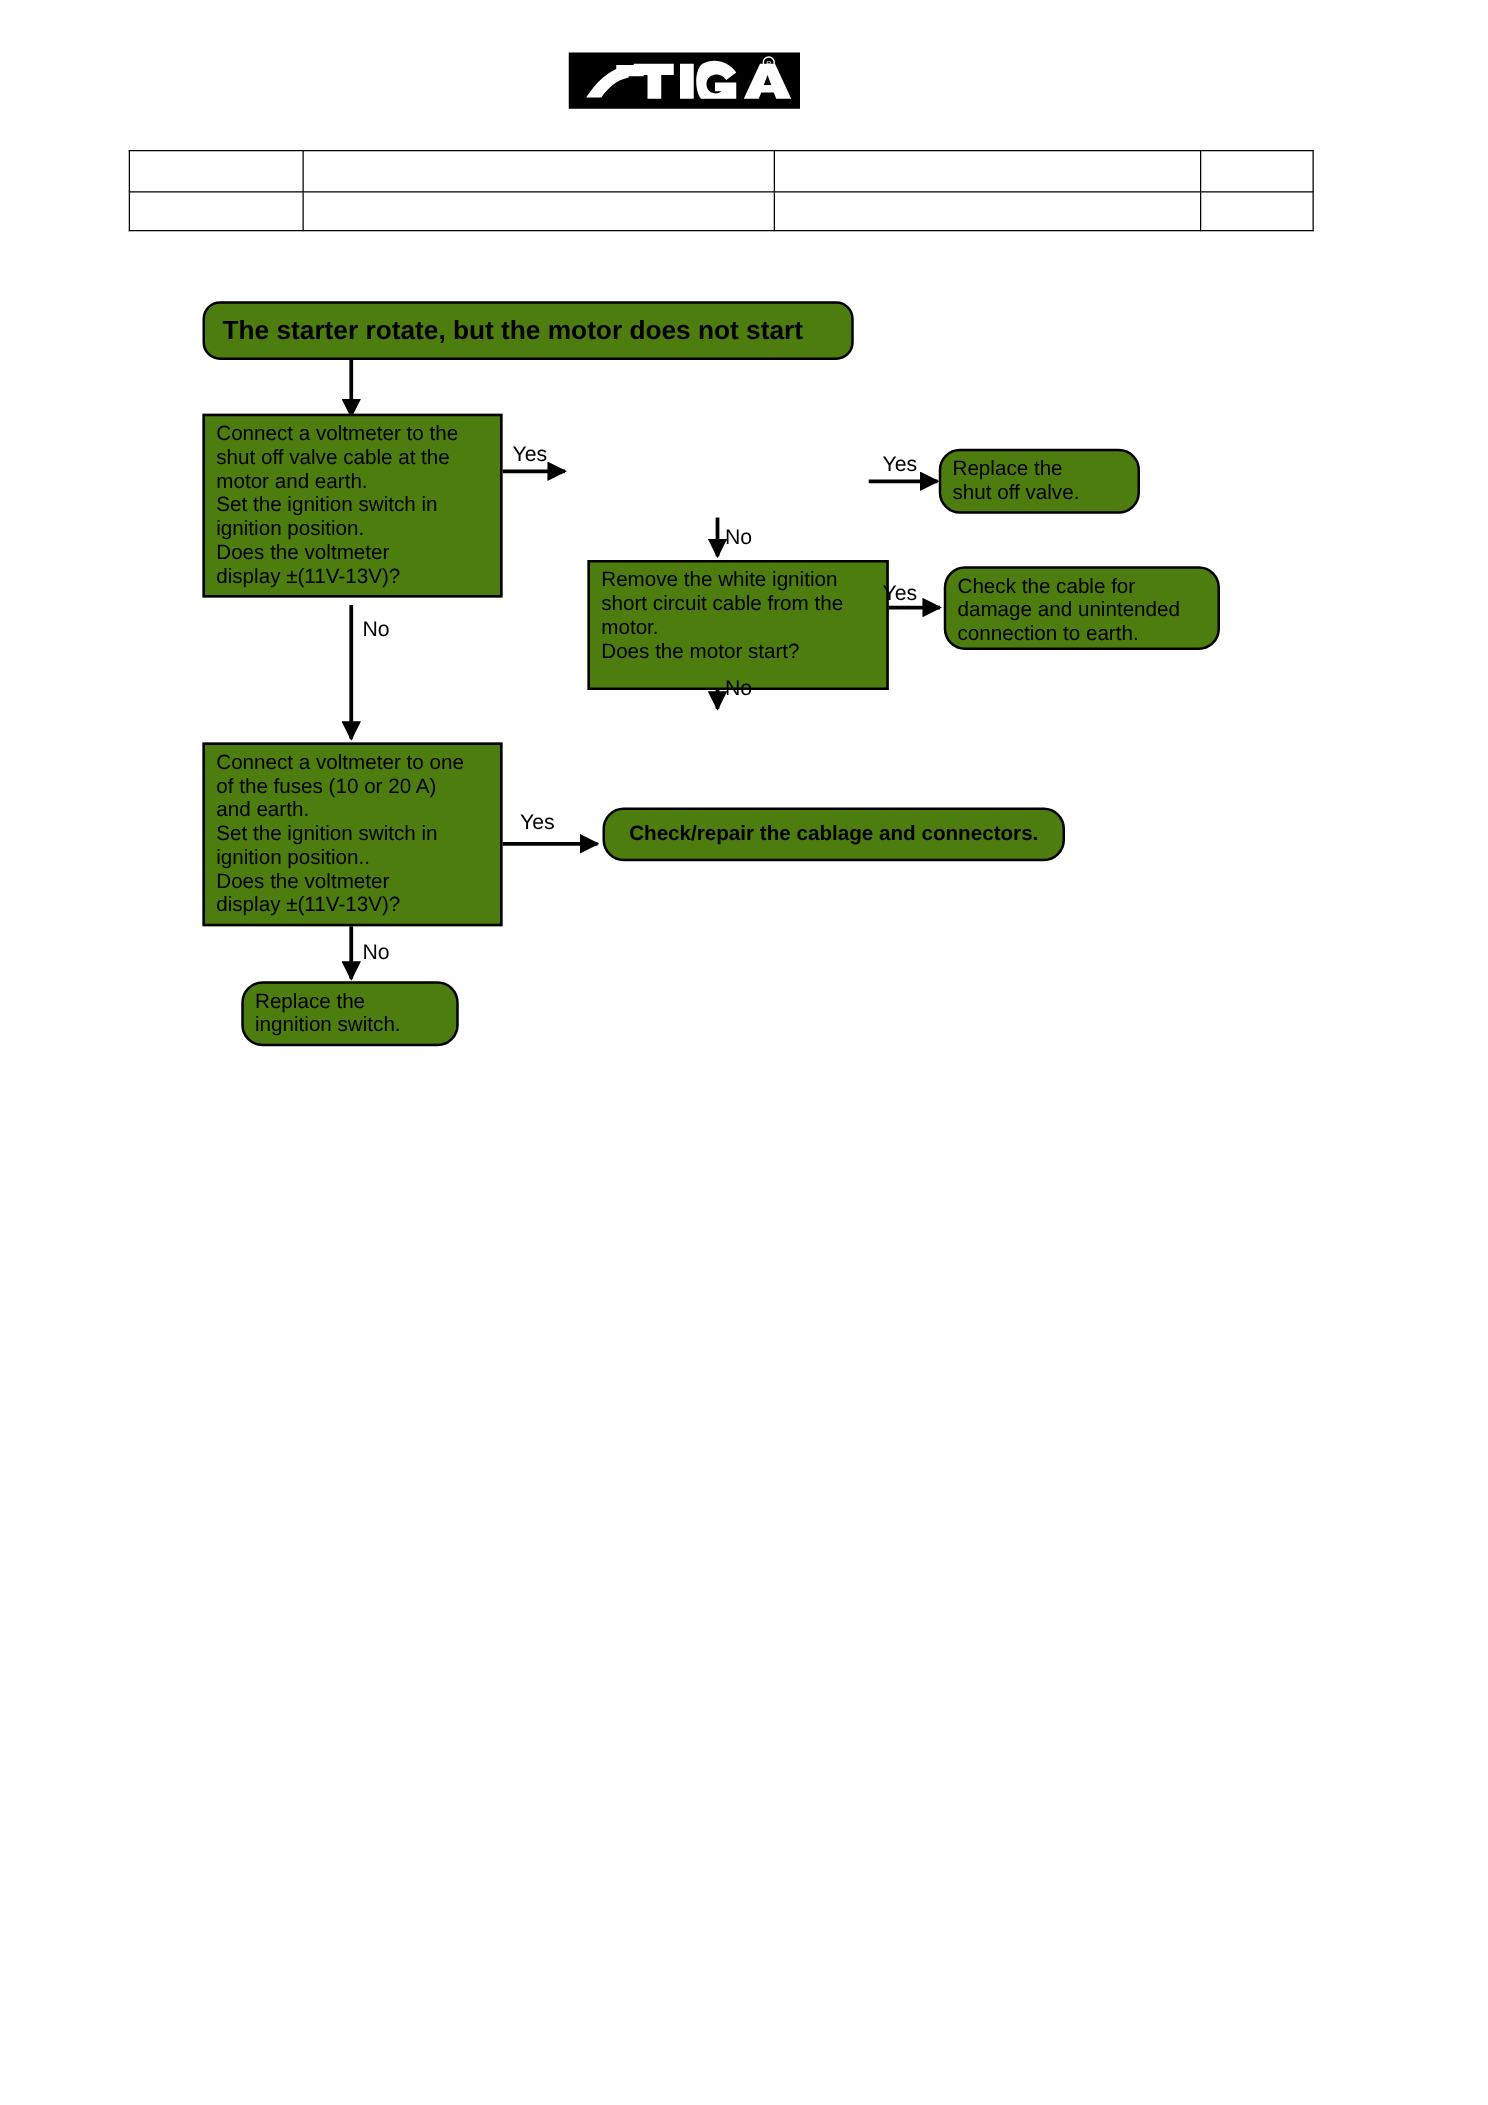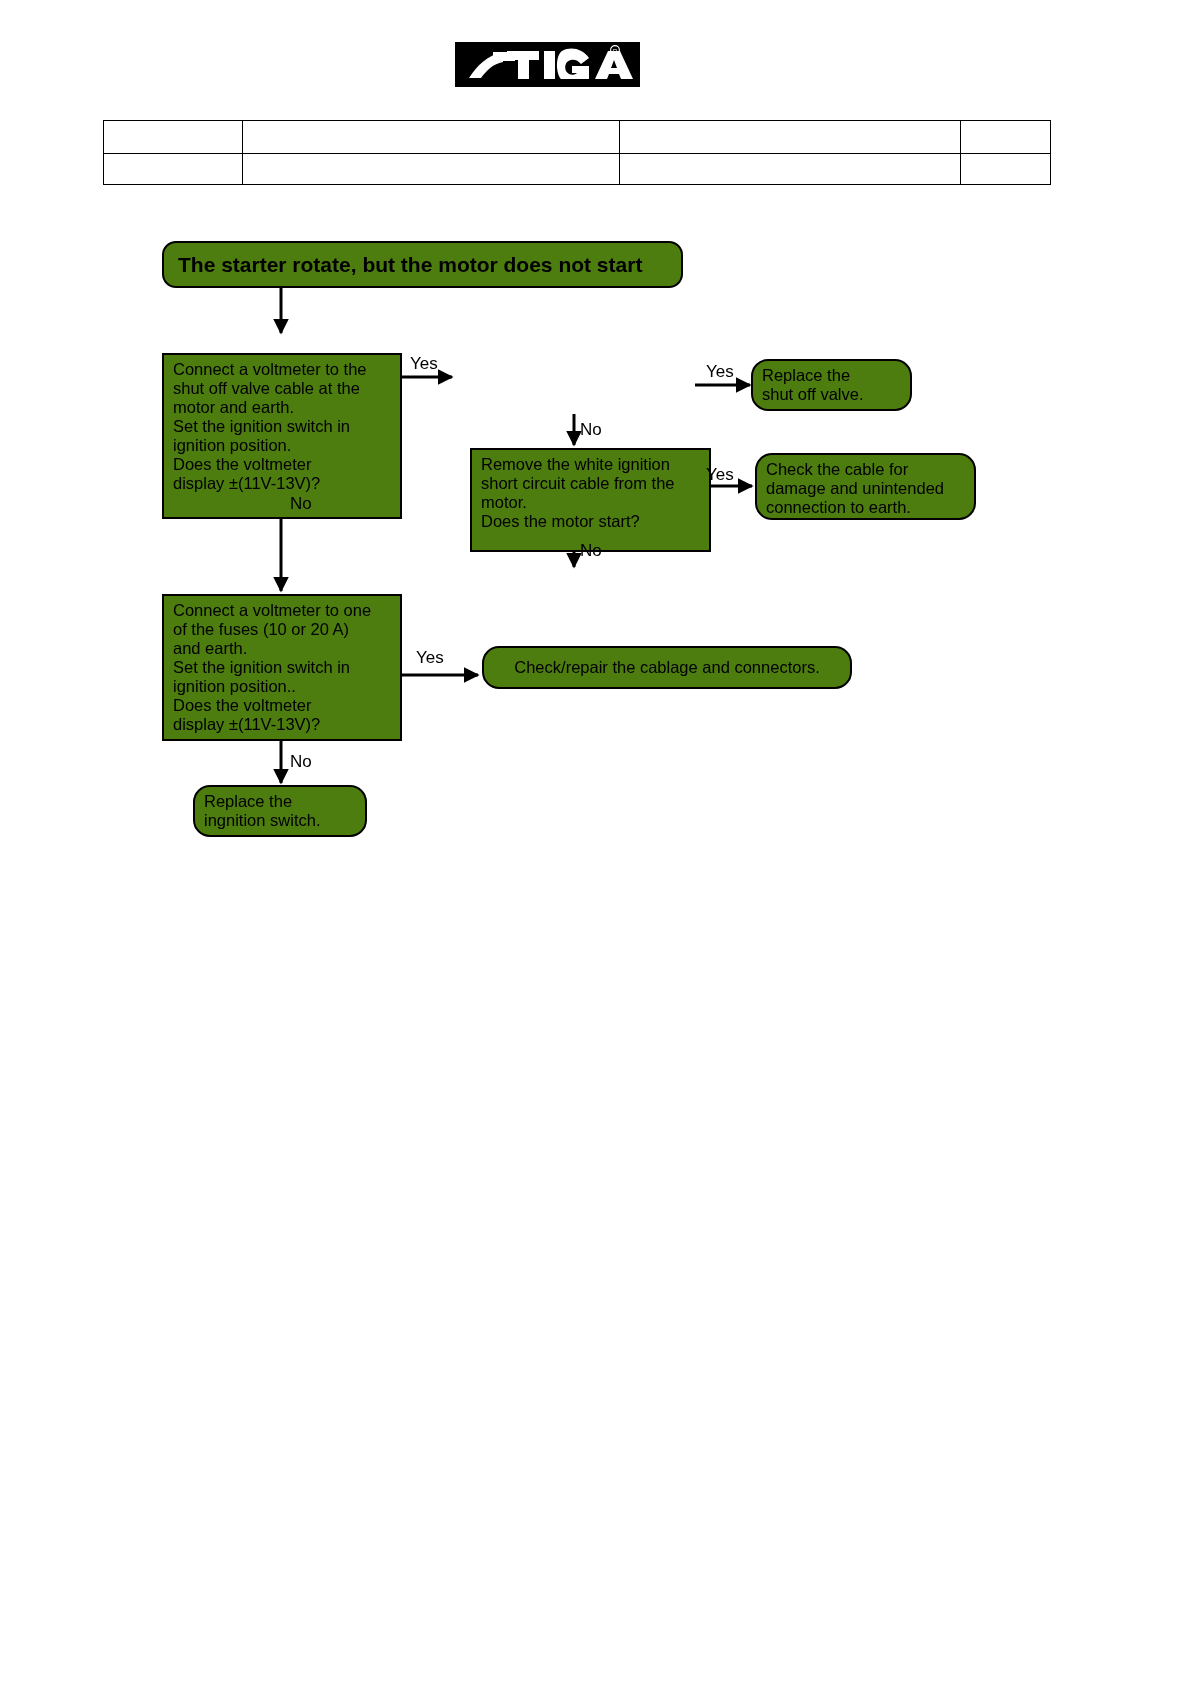--- a/index.html
+++ b/index.html
@@ -175,21 +175,21 @@
       <path d="M 281 484 L 281 591" marker-end="url(#ah)"></path>
 
       <path d="M 402 675 L 478 675" marker-end="url(#ah)"></path>
 
       <path d="M 281 741 L 281 783" marker-end="url(#ah)"></path>
     </g>
   </svg>
 
   <div class="node title" style="left:162px; top:241px; width:521px; height:47px;">The starter rotate, but the motor does not start</div>
 
-  <div class="node rect" style="left:162px; top:353px; width:240px; height:166px;">Connect a voltmeter to the
+  <div class="node rect" style="left:162px; top:331px; width:240px; height:147px;">Connect a voltmeter to the
 shut off valve cable at the
 motor and earth.
 Set the ignition switch in
 ignition position.
 Does the voltmeter
 display ±(11V-13V)?</div>
 
 
   <div class="node round" style="left:751px; top:359px; width:161px; height:52px;">Replace the
 shut off valve.</div>
@@ -205,21 +205,21 @@
 
 
   <div class="node rect" style="left:162px; top:594px; width:240px; height:147px;">Connect a voltmeter to one
 of the fuses (10 or 20 A)
 and earth.
 Set the ignition switch in
 ignition position..
 Does the voltmeter
 display ±(11V-13V)?</div>
 
-  <div class="node round centered" style="left:482px; top:646px; width:370px; height:43px; padding:16px 12px;">Check/repair the cablage and connectors.</div>
+  <div class="node round centered" style="left:482px; top:646px; width:370px; height:43px; padding:16px 12px;font-weight:bold;">Check/repair the cablage and connectors.</div>
 
   <div class="node round" style="left:193px; top:785px; width:174px; height:52px;">Replace the
 ingnition switch.</div>
 
   <div class="edge-label" style="left:410px; top:354px;">Yes</div>
   <div class="edge-label" style="left:290px; top:494px;">No</div>
   <div class="edge-label" style="left:706px; top:362px;">Yes</div>
   <div class="edge-label" style="left:580px; top:420px;">No</div>
   <div class="edge-label" style="left:706px; top:465px;">Yes</div>
   <div class="edge-label" style="left:580px; top:541px;">No</div>

